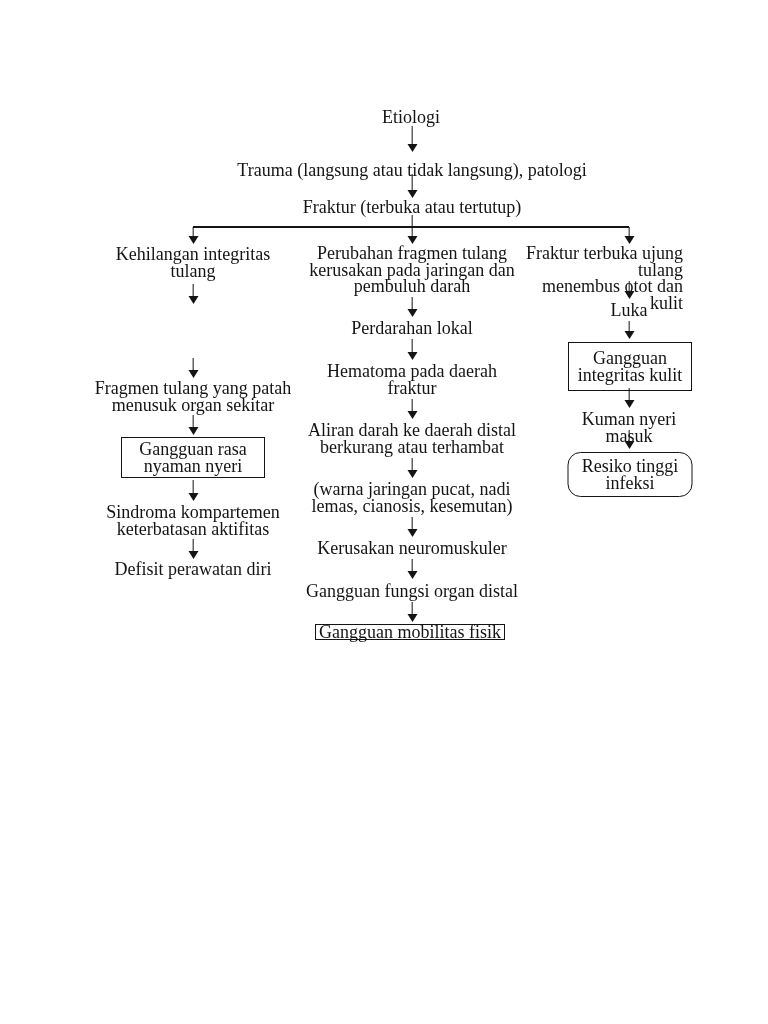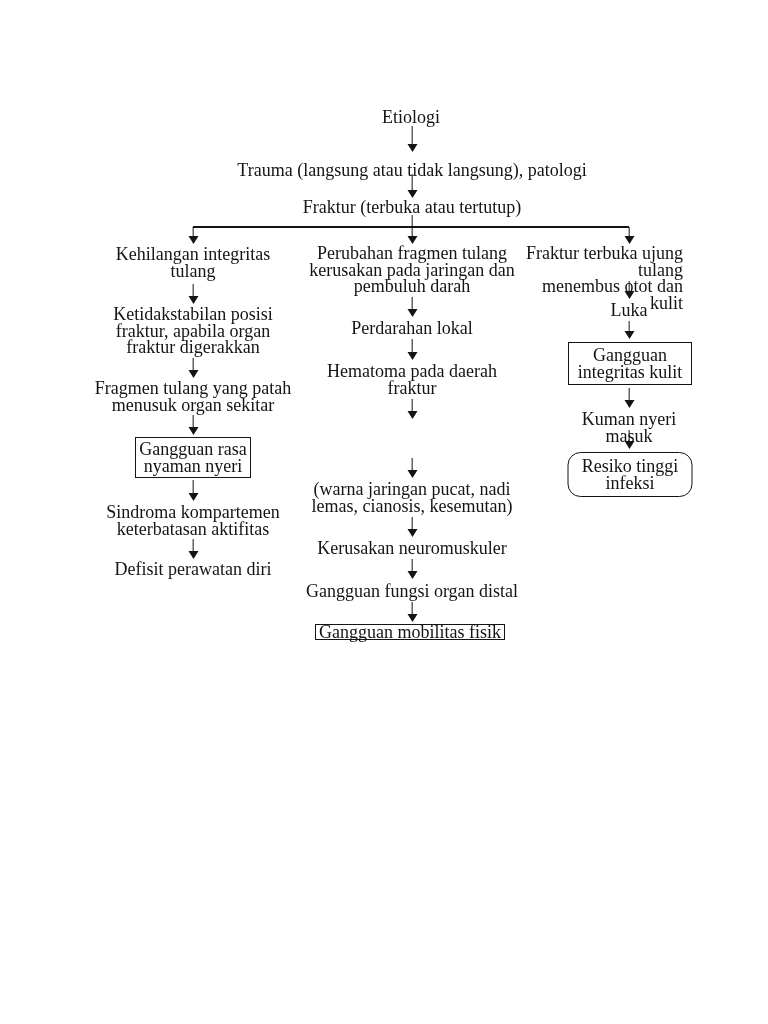--- a/index.html
+++ b/index.html
@@ -88,34 +88,31 @@
       <i class="stem"></i>
       <i class="head"></i>
     </div>
 
   <div class="node" style="left:193px; top:246px;">Kehilangan integritas
 tulang</div>
   <div class="varrow" style="left:193px; top:284px; height:20px;">
       <i class="stem"></i>
       <i class="head"></i>
     </div>
-  <div class="node" style="left:193px; top:306px;">Ketidakstabilan posisi
-fraktur, apabila organ
-fraktur digerakkan</div>
   <div class="varrow" style="left:193px; top:358px; height:20px;">
       <i class="stem"></i>
       <i class="head"></i>
     </div>
   <div class="node" style="left:193px; top:380px;">Fragmen tulang yang patah
 menusuk organ sekitar</div>
   <div class="varrow" style="left:193px; top:415px; height:20px;">
       <i class="stem"></i>
       <i class="head"></i>
     </div>
-  <div class="node box" style="left:193px; top:437px; width:116px; height:41px;">Gangguan rasa
+  <div class="node box" style="left:193px; top:437px; width:144px; height:41px;">Gangguan rasa
 nyaman nyeri</div>
   <div class="varrow" style="left:193px; top:480px; height:21px;">
       <i class="stem"></i>
       <i class="head"></i>
     </div>
   <div class="node" style="left:193px; top:504px;">Sindroma kompartemen
 keterbatasan aktifitas</div>
   <div class="varrow" style="left:193px; top:539px; height:20px;">
       <i class="stem"></i>
       <i class="head"></i>
@@ -133,20 +130,22 @@
   <div class="varrow" style="left:412px; top:339px; height:21px;">
       <i class="stem"></i>
       <i class="head"></i>
     </div>
   <div class="node" style="left:412px; top:363px;">Hematoma pada daerah
 fraktur</div>
   <div class="varrow" style="left:412px; top:399px; height:20px;">
       <i class="stem"></i>
       <i class="head"></i>
     </div>
+  <div class="node" style="left:412px; top:422px;">Aliran darah ke daerah distal
+berkurang atau terhambat</div>
   <div class="varrow" style="left:412px; top:458px; height:20px;">
       <i class="stem"></i>
       <i class="head"></i>
     </div>
   <div class="node" style="left:412px; top:481px;">(warna jaringan pucat, nadi
 lemas, cianosis, kesemutan)</div>
   <div class="varrow" style="left:412px; top:517px; height:20px;">
       <i class="stem"></i>
       <i class="head"></i>
     </div>
@@ -166,21 +165,21 @@
 menembus otot dan kulit</div>
   <div class="varrow" style="left:629px; top:281px; height:18px;">
       <i class="stem"></i>
       <i class="head"></i>
     </div>
   <div class="node" style="left:629px; top:302px;">Luka</div>
   <div class="varrow" style="left:629px; top:321px; height:18px;">
       <i class="stem"></i>
       <i class="head"></i>
     </div>
-  <div class="node box" style="left:630px; top:342px; width:124px; height:43px;">Gangguan
+  <div class="node box" style="left:630px; top:342px; width:124px; height:49px;">Gangguan
 integritas kulit</div>
   <div class="varrow" style="left:629px; top:388px; height:20px;">
       <i class="stem"></i>
       <i class="head"></i>
     </div>
   <div class="node" style="left:629px; top:411px;">Kuman nyeri masuk</div>
   <div class="varrow" style="left:629px; top:430px; height:19px;">
       <i class="stem"></i>
       <i class="head"></i>
     </div>

